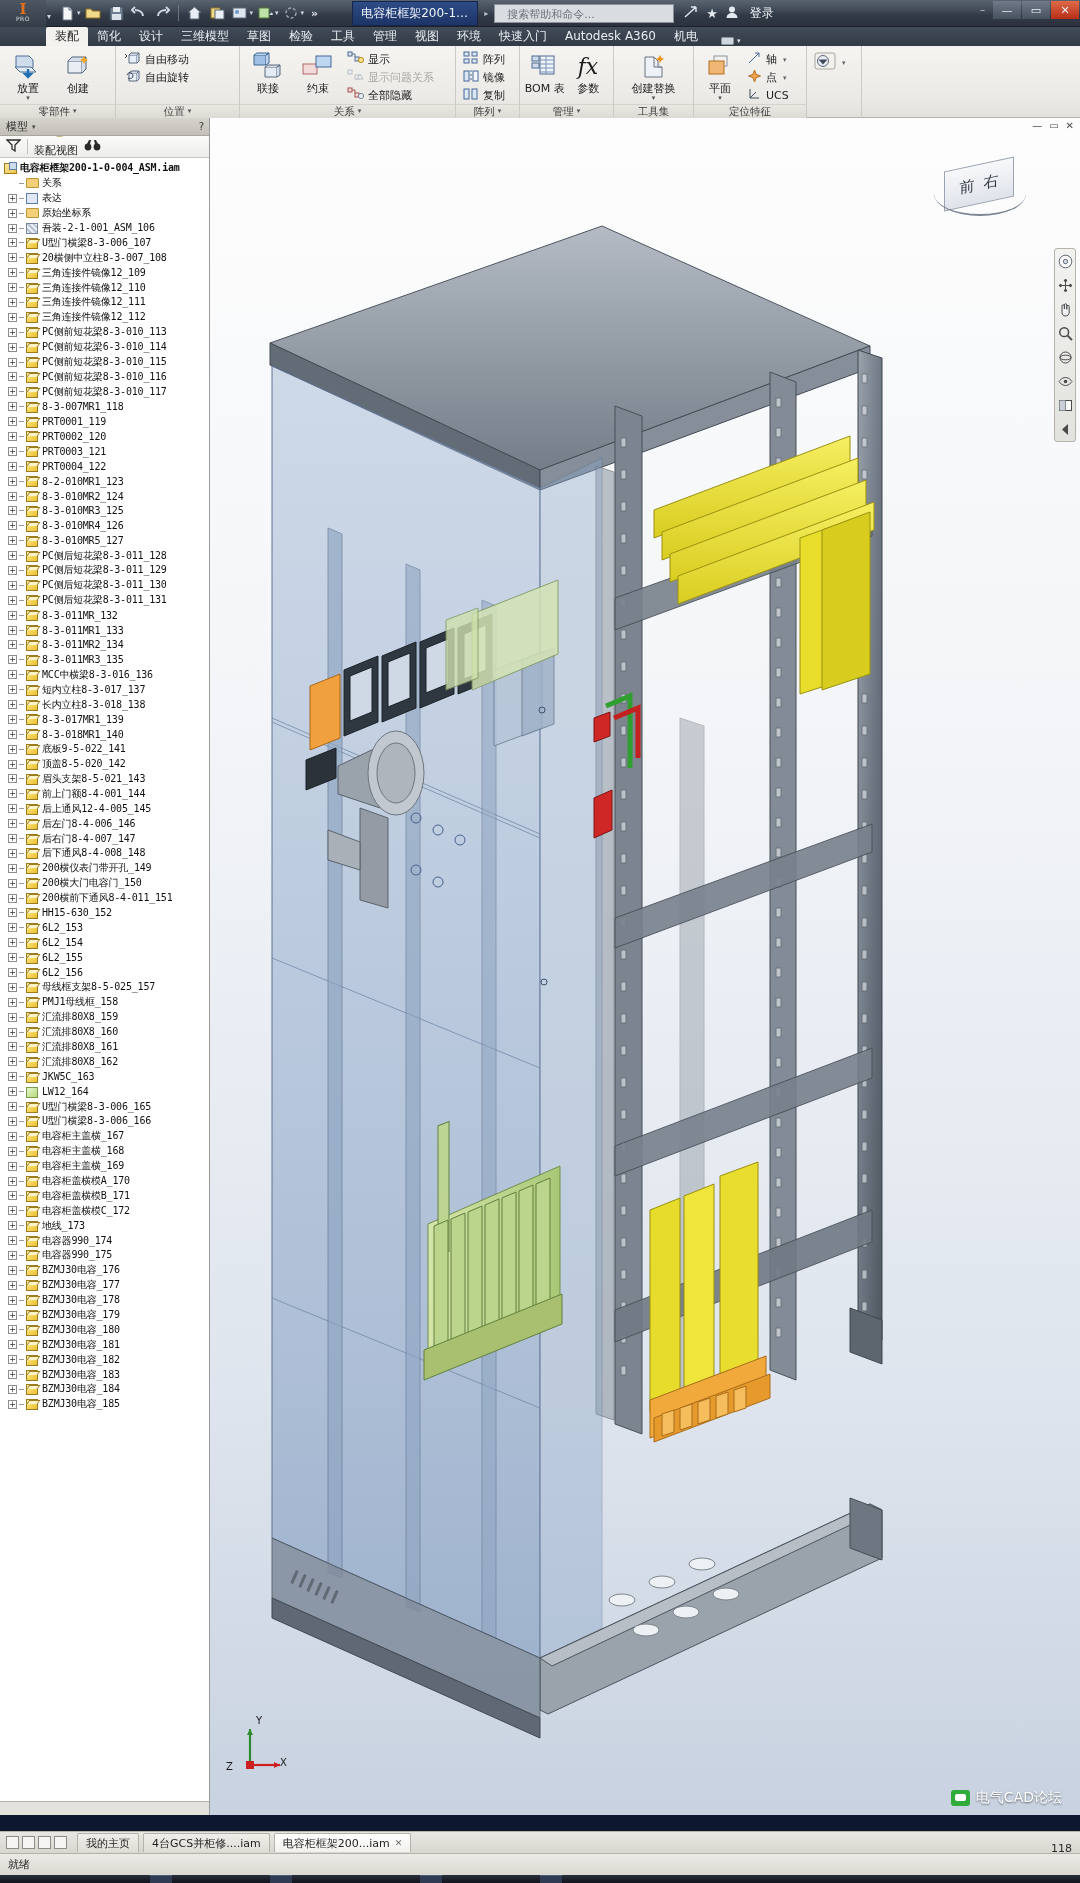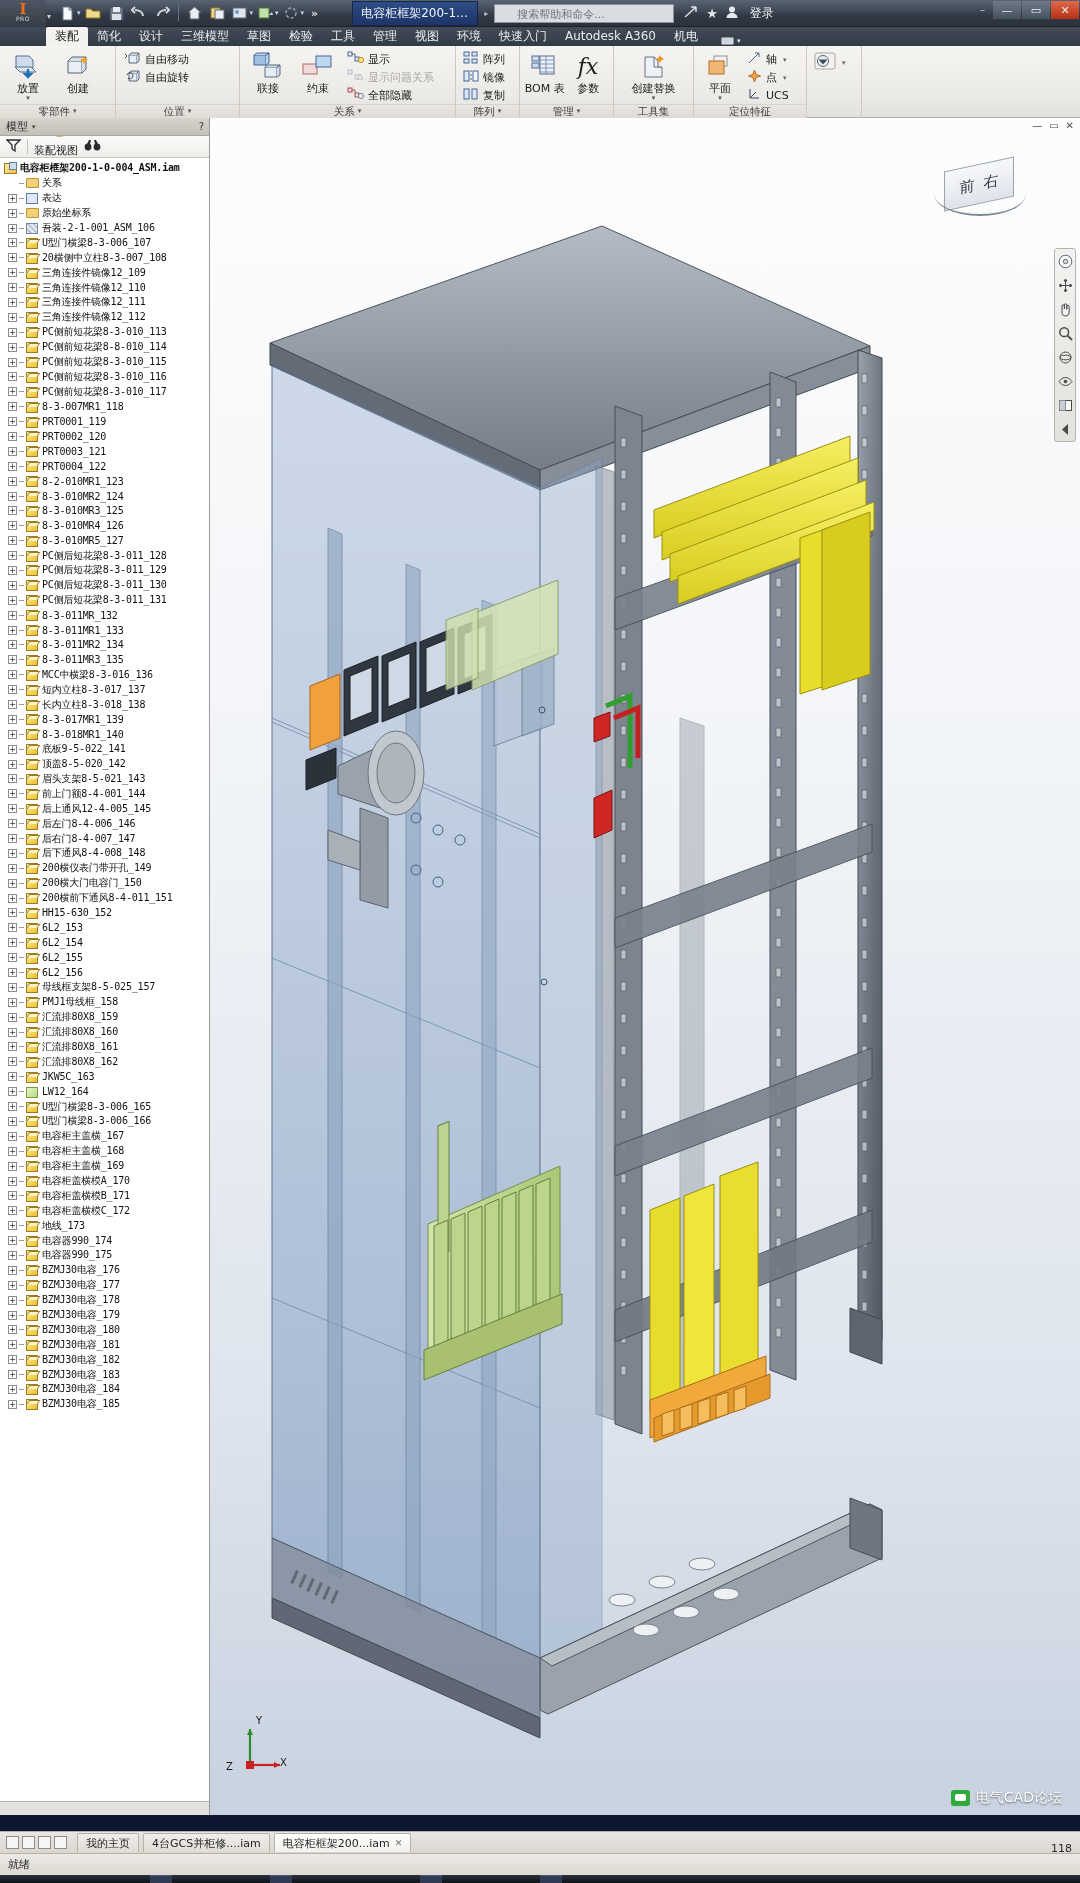--- a/index.html
+++ b/index.html
@@ -51,21 +51,21 @@
   .doc-name {
     margin-left: 30px;
     background: linear-gradient(180deg,#2e4c86,#1d3466);
     color: #eef3fa; font-size: 12px; padding: 3px 6px 3px 8px;
     border: 1px solid #16254a;
     max-width: 126px; white-space: nowrap; overflow: hidden; text-overflow: ellipsis;
   }
   .doc-caret { color:#b9c2cd; font-size:8px; margin: 0 6px; }
   .searchbox {
     width: 180px; height: 19px; background: #d9dde2; border: 1px solid #8b929b;
-    color: #6d737b; font-size: 11px; padding: 2px 22px; line-height: 15px;
+    color: #6d737b; font-size: 11px; padding: 2px 12px; line-height: 15px;
     white-space: nowrap; overflow: hidden;
   }
   .tb-icons { display:flex; align-items:center; gap:7px; margin-left: 9px;}
   .tb-icon { color: #e4e9ef; font-size: 13px; }
   .signin { color: #eef2f7; font-size: 12px; margin-left: 4px;}
   .win-btns { position:absolute; right: 0; top: 0; display:flex; height: 20px; }
   .win-btn {
     width: 28px; height: 18px; margin-top:1px; margin-right:1px;
     display:flex; align-items:center; justify-content:center;
     color: #eaeef3; font-size: 11px;
@@ -812,21 +812,21 @@
           </span>
           <span class="lbl">PC侧前短花梁8-3-010_113</span>
         </div>
         <div class="trow">
           <span style="width: 4px; flex: 0 0 auto;"></span>
           <span class="tog">+</span>
           <span class="dash"></span>
           <span class="ticon">
             <span class="ic-part" style="display: block; position: relative;"></span>
           </span>
-          <span class="lbl">PC侧前短花梁8-8-010_114</span>
+          <span class="lbl">PC侧前短花梁6-3-010_114</span>
         </div>
         <div class="trow">
           <span style="width: 4px; flex: 0 0 auto;"></span>
           <span class="tog">+</span>
           <span class="dash"></span>
           <span class="ticon">
             <span class="ic-part" style="display: block; position: relative;"></span>
           </span>
           <span class="lbl">PC侧前短花梁8-3-010_115</span>
         </div>

